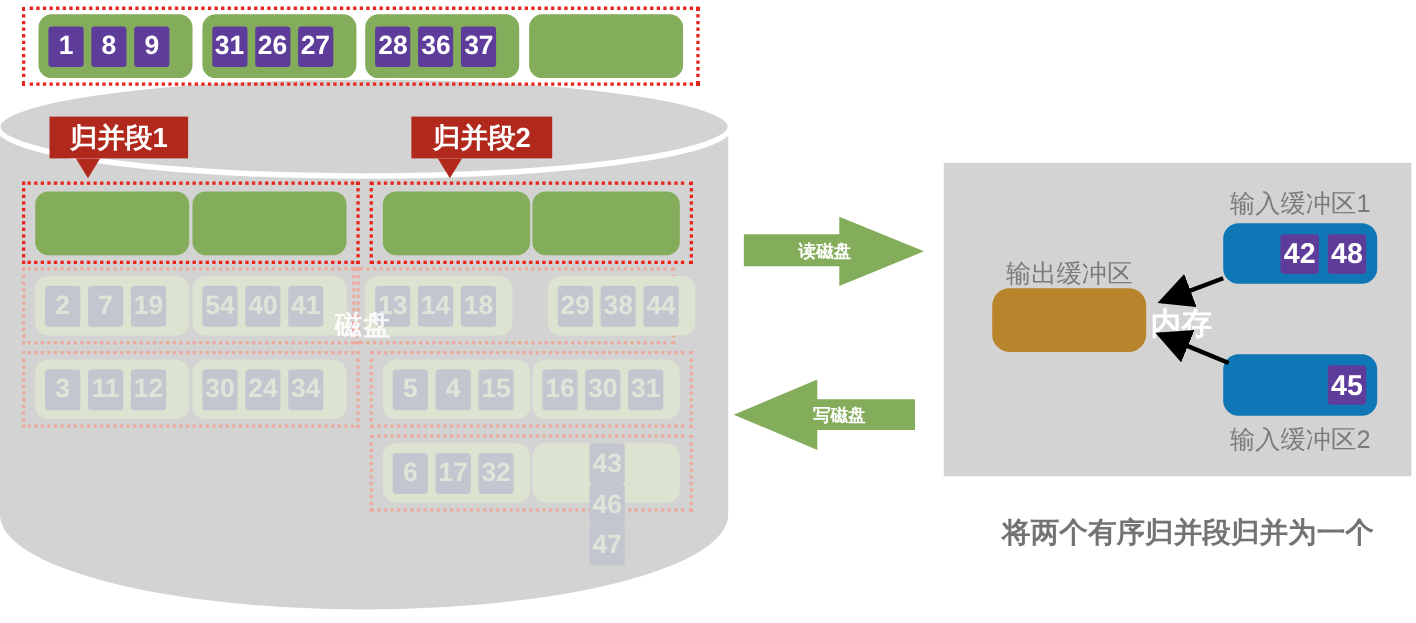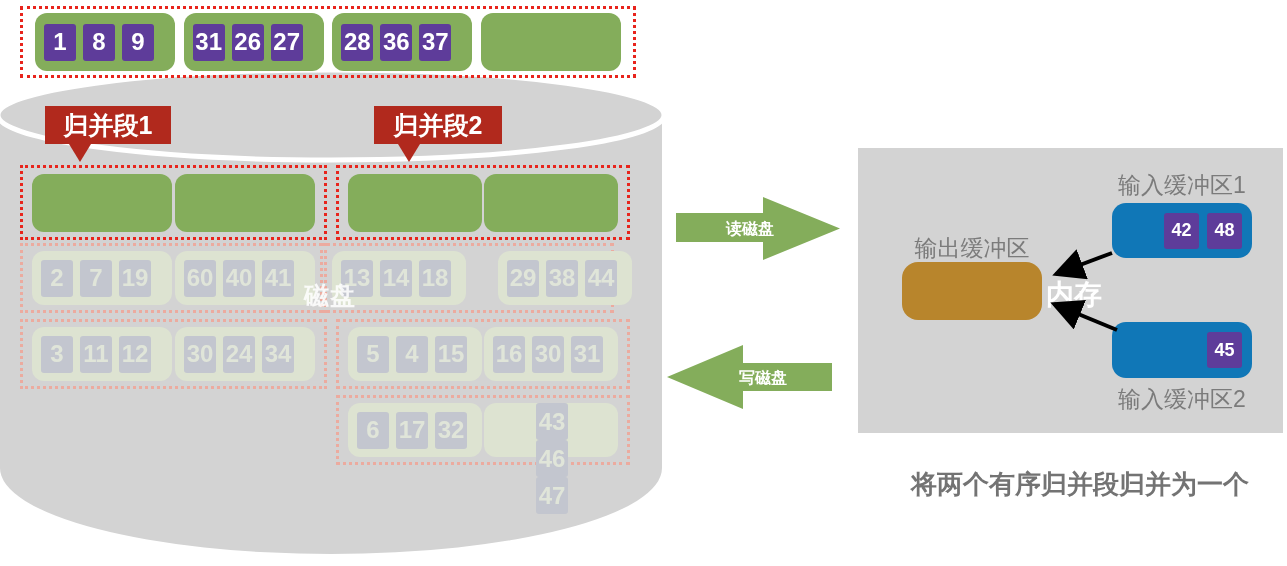--- a/index.html
+++ b/index.html
@@ -19,21 +19,21 @@
   .gblock{background:#84ad5b;border-radius:12px;height:58px;box-sizing:border-box;
           display:flex;align-items:center;padding-left:9px;flex:0 0 auto;}
   .gblock.empty{padding-left:0;}
   .gblock.faded{background:#dde3d1;height:54px;}
 
   
   .tile{display:inline-flex;align-items:center;justify-content:center;
         width:32px;height:37px;margin-right:7px;border-radius:3px;
         background:#5e3c9a;color:#fff;font-size:24px;font-weight:bold;flex:0 0 auto;}
   .gblock.faded .tile{background:#c3c6cf;color:#e0e5d9;}
-  .tile.mem{width:35px;height:36px;margin:0 0 0 8px;background:#5e3c9a;font-size:18px;}
+  .tile.mem{width:35px;height:36px;margin:0 0 0 8px;background:#5e3c9a;font-size:26px;}
 
   
   .seg-label{position:absolute;height:38px;background:#b1291d;color:#fff;
              font-size:25px;font-weight:bold;display:flex;align-items:center;
              justify-content:center;z-index:4;}
   .seg-label::after{content:"";position:absolute;top:100%;left:24px;width:0;height:0;
              border:11px solid transparent;border-top:18px solid #b1291d;}
 
   
   .disk-word{position:absolute;left:304px;top:279px;font-size:25px;font-weight:bold;
@@ -101,21 +101,21 @@
     <div class="gblock empty" style="width:134px;"></div>
   </div>
 
   <div class="dotted faded" style="left:20px;top:243px;width:307px;height:70px;padding:0 9px;z-index:2;">
     <div class="gblock faded" style="width:140px;">
         <span class="tile">2</span>
         <span class="tile">7</span>
         <span class="tile">19</span>
       </div>
     <div class="gblock faded" style="width:140px;">
-        <span class="tile">60</span>
+        <span class="tile">54</span>
         <span class="tile">40</span>
         <span class="tile">41</span>
       </div>
   </div>
   <div class="dotted faded" style="left:320px;top:243px;width:294px;height:70px;padding:0 9px;z-index:2;gap:32px;">
     <div class="gblock faded" style="width:134px;">
         <span class="tile">13</span>
         <span class="tile">14</span>
         <span class="tile">18</span>
       </div>

